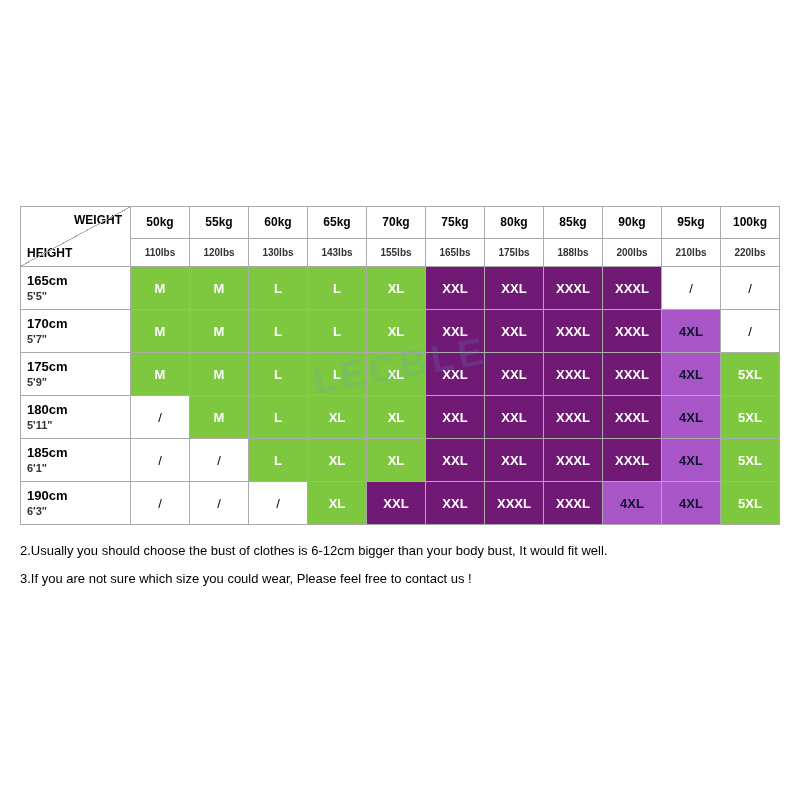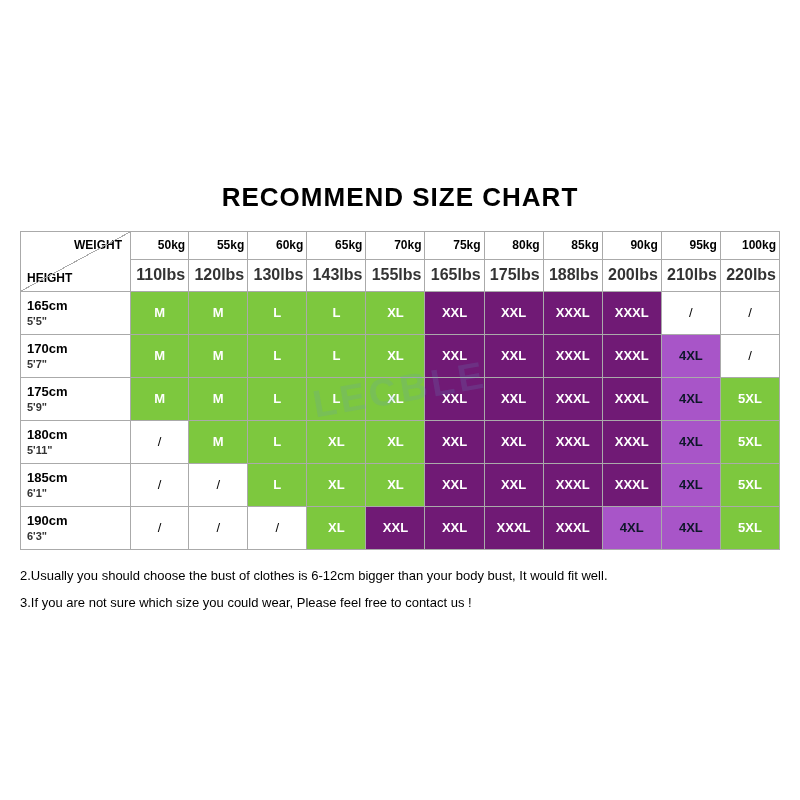--- a/index.html
+++ b/index.html
@@ -32,21 +32,20 @@
     th, td {
       border: 1px solid #aaa;
       text-align: center;
       padding: 6px 3px;
       min-width: 50px;
     }
     .header-cell {
       background: #fff;
       font-weight: bold;
       position: relative;
-      text-align: right;
     }
     .diagonal-header {
       width: 110px;
       height: 60px;
       position: relative;
       background: #fff;
     }
     .diagonal-header::after {
       content: '';
       position: absolute;
@@ -69,21 +68,21 @@
     }
     .row-header {
       background: #fff;
       font-weight: bold;
       text-align: left;
       padding-left: 6px;
     }
     .row-header .cm { font-weight: bold; text-align: right; }
     .row-header .ft { font-size: 11px; color: #333; }
     .col-kg { font-weight: bold; font-size: 12px; }
-    .col-lbs { font-size: 16px; color: #333; margin-top: 40px; }
+    .col-lbs { font-size: 10px; color: #333; margin-top: 40px; }
 
     
     .c-white { background: #fff; }
     .c-green { background: #7dc83e; color: #fff; font-weight: bold; }
     .c-purple { background: #701a75; color: #fff; font-weight: bold; }
     .c-lpurple { background: #a855c8; color: #0f172a; font-weight: bold; }
 
     .notes {
       margin-top: 14px;
       font-size: 13px;
@@ -106,21 +105,20 @@
       white-space: nowrap;
     }
     .table-wrap {
       position: relative;
     }
   </style>
 </head>
 <body>
 
 <div class="container">
-  <h1 class="title">RECOMMEND SIZE CHART</h1>
 
   <div class="table-wrap">
     <span class="watermark">LECBLE</span>
     <table>
       <tbody>
 
         <tr>
           <td class="diagonal-header" rowspan="2">
             <span class="diag-weight">WEIGHT</span>
             <span class="diag-height">HEIGHT</span>

